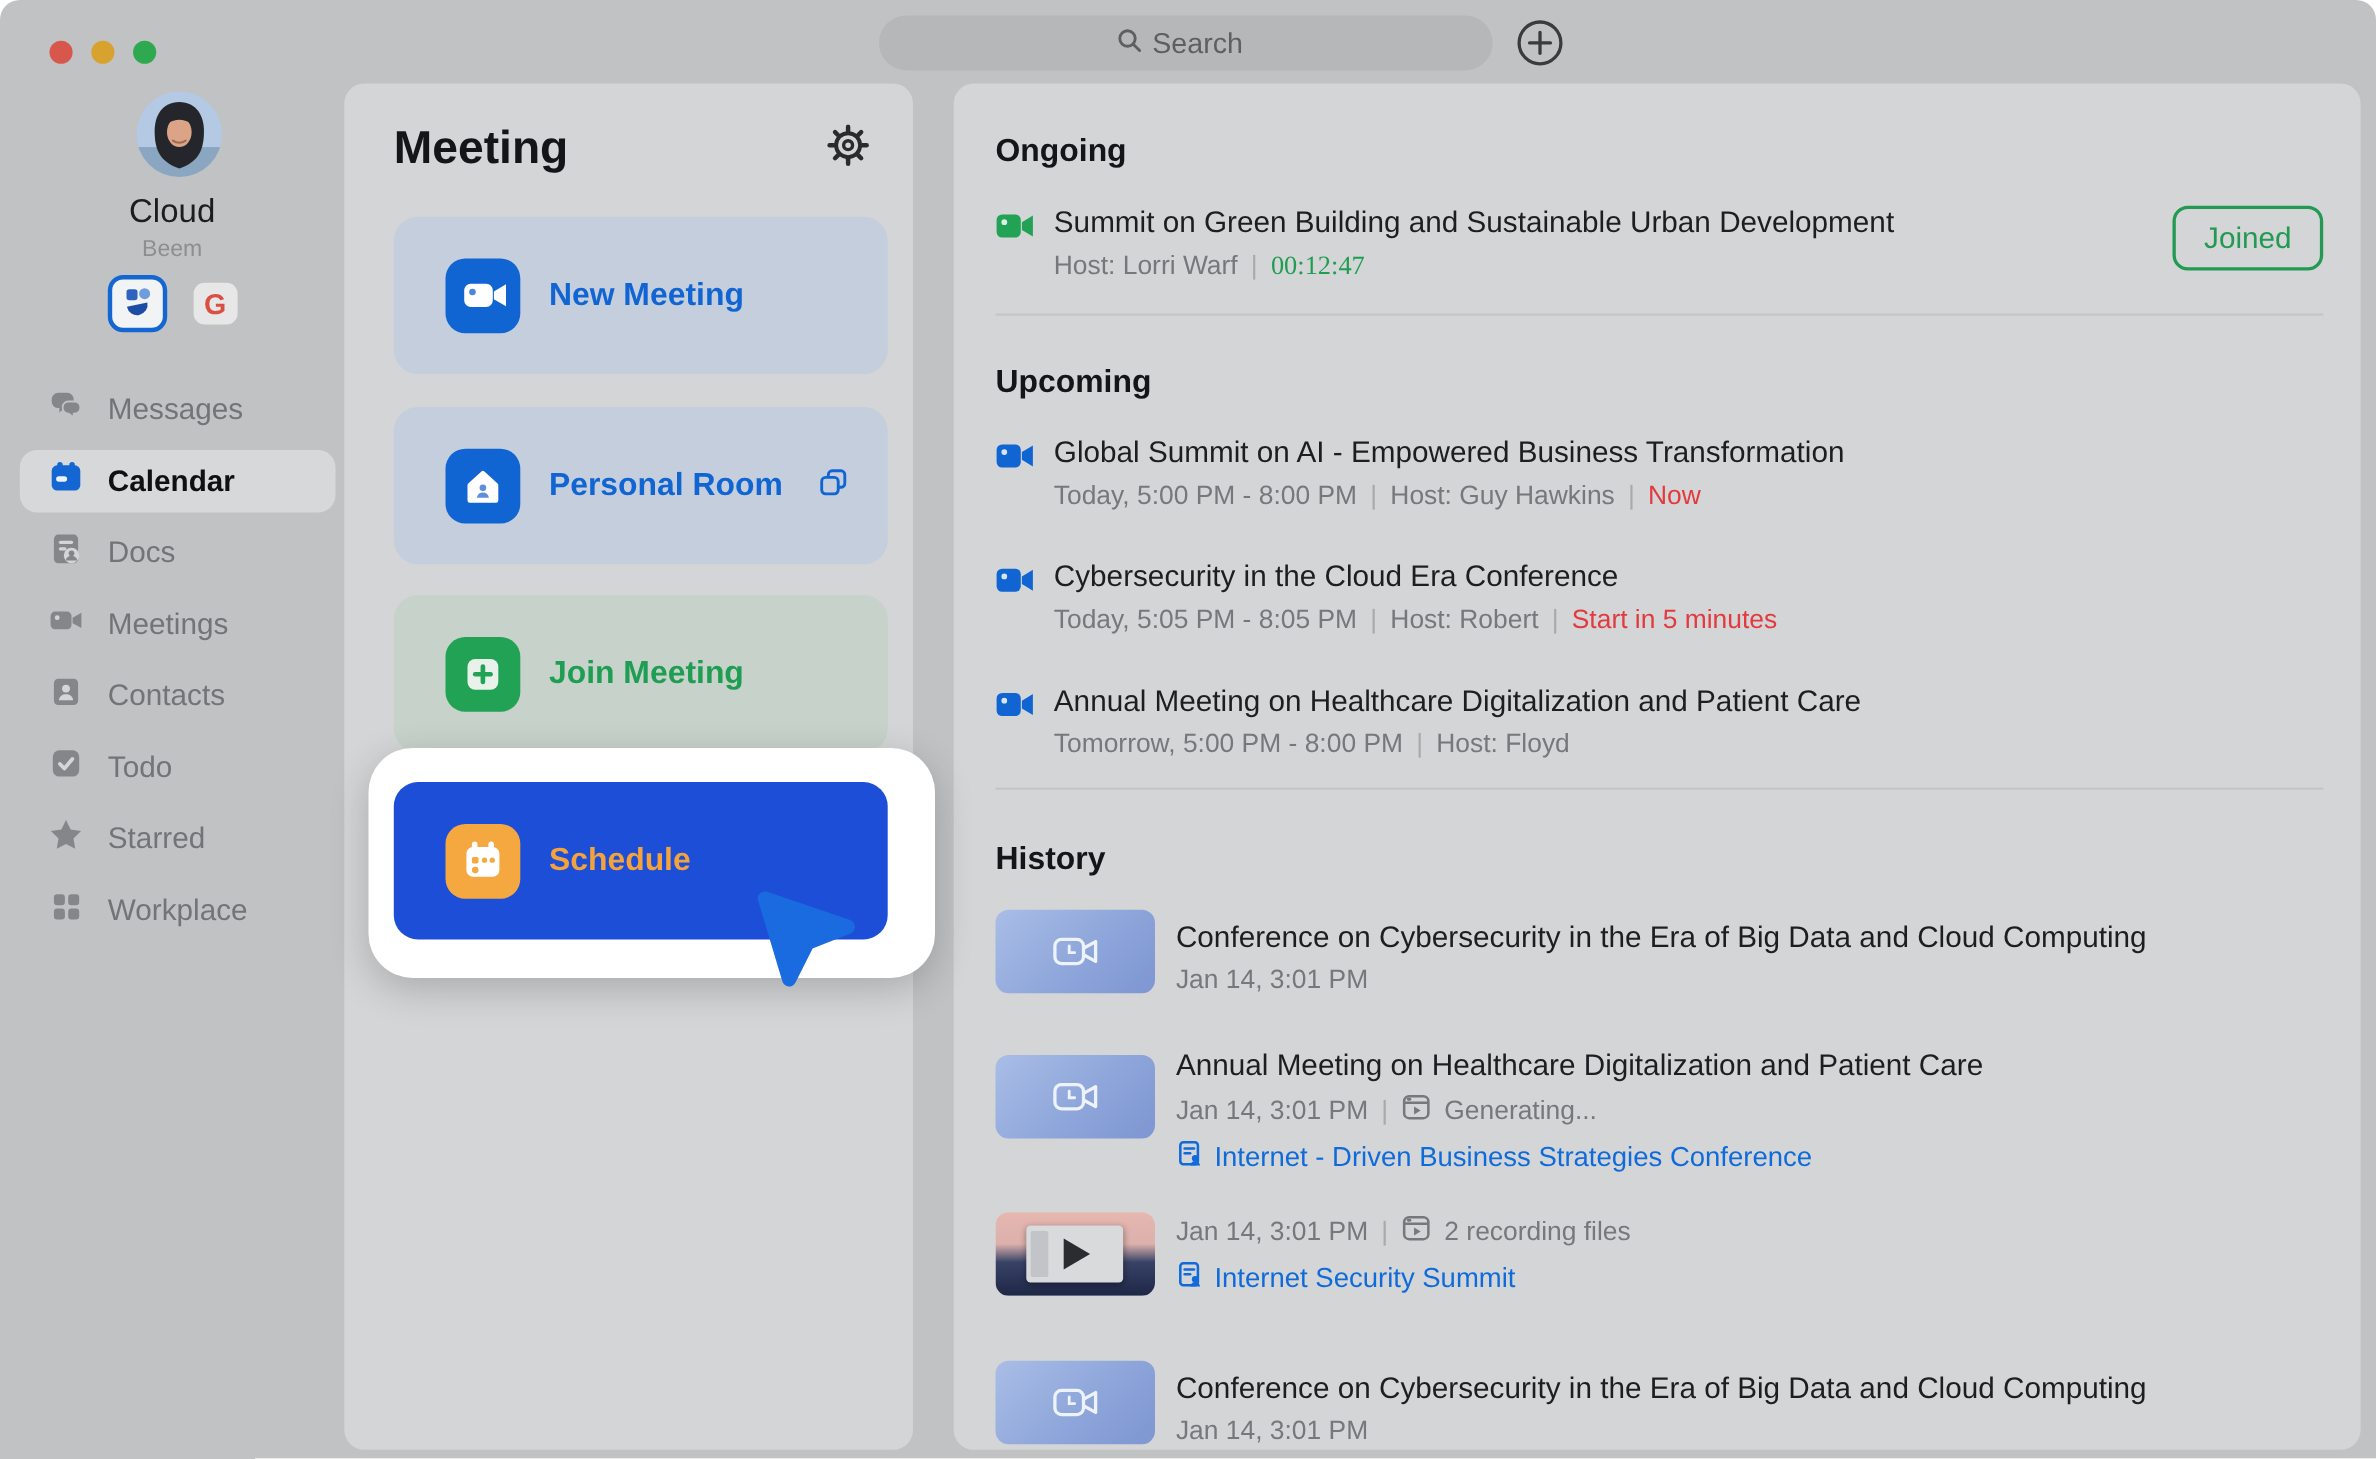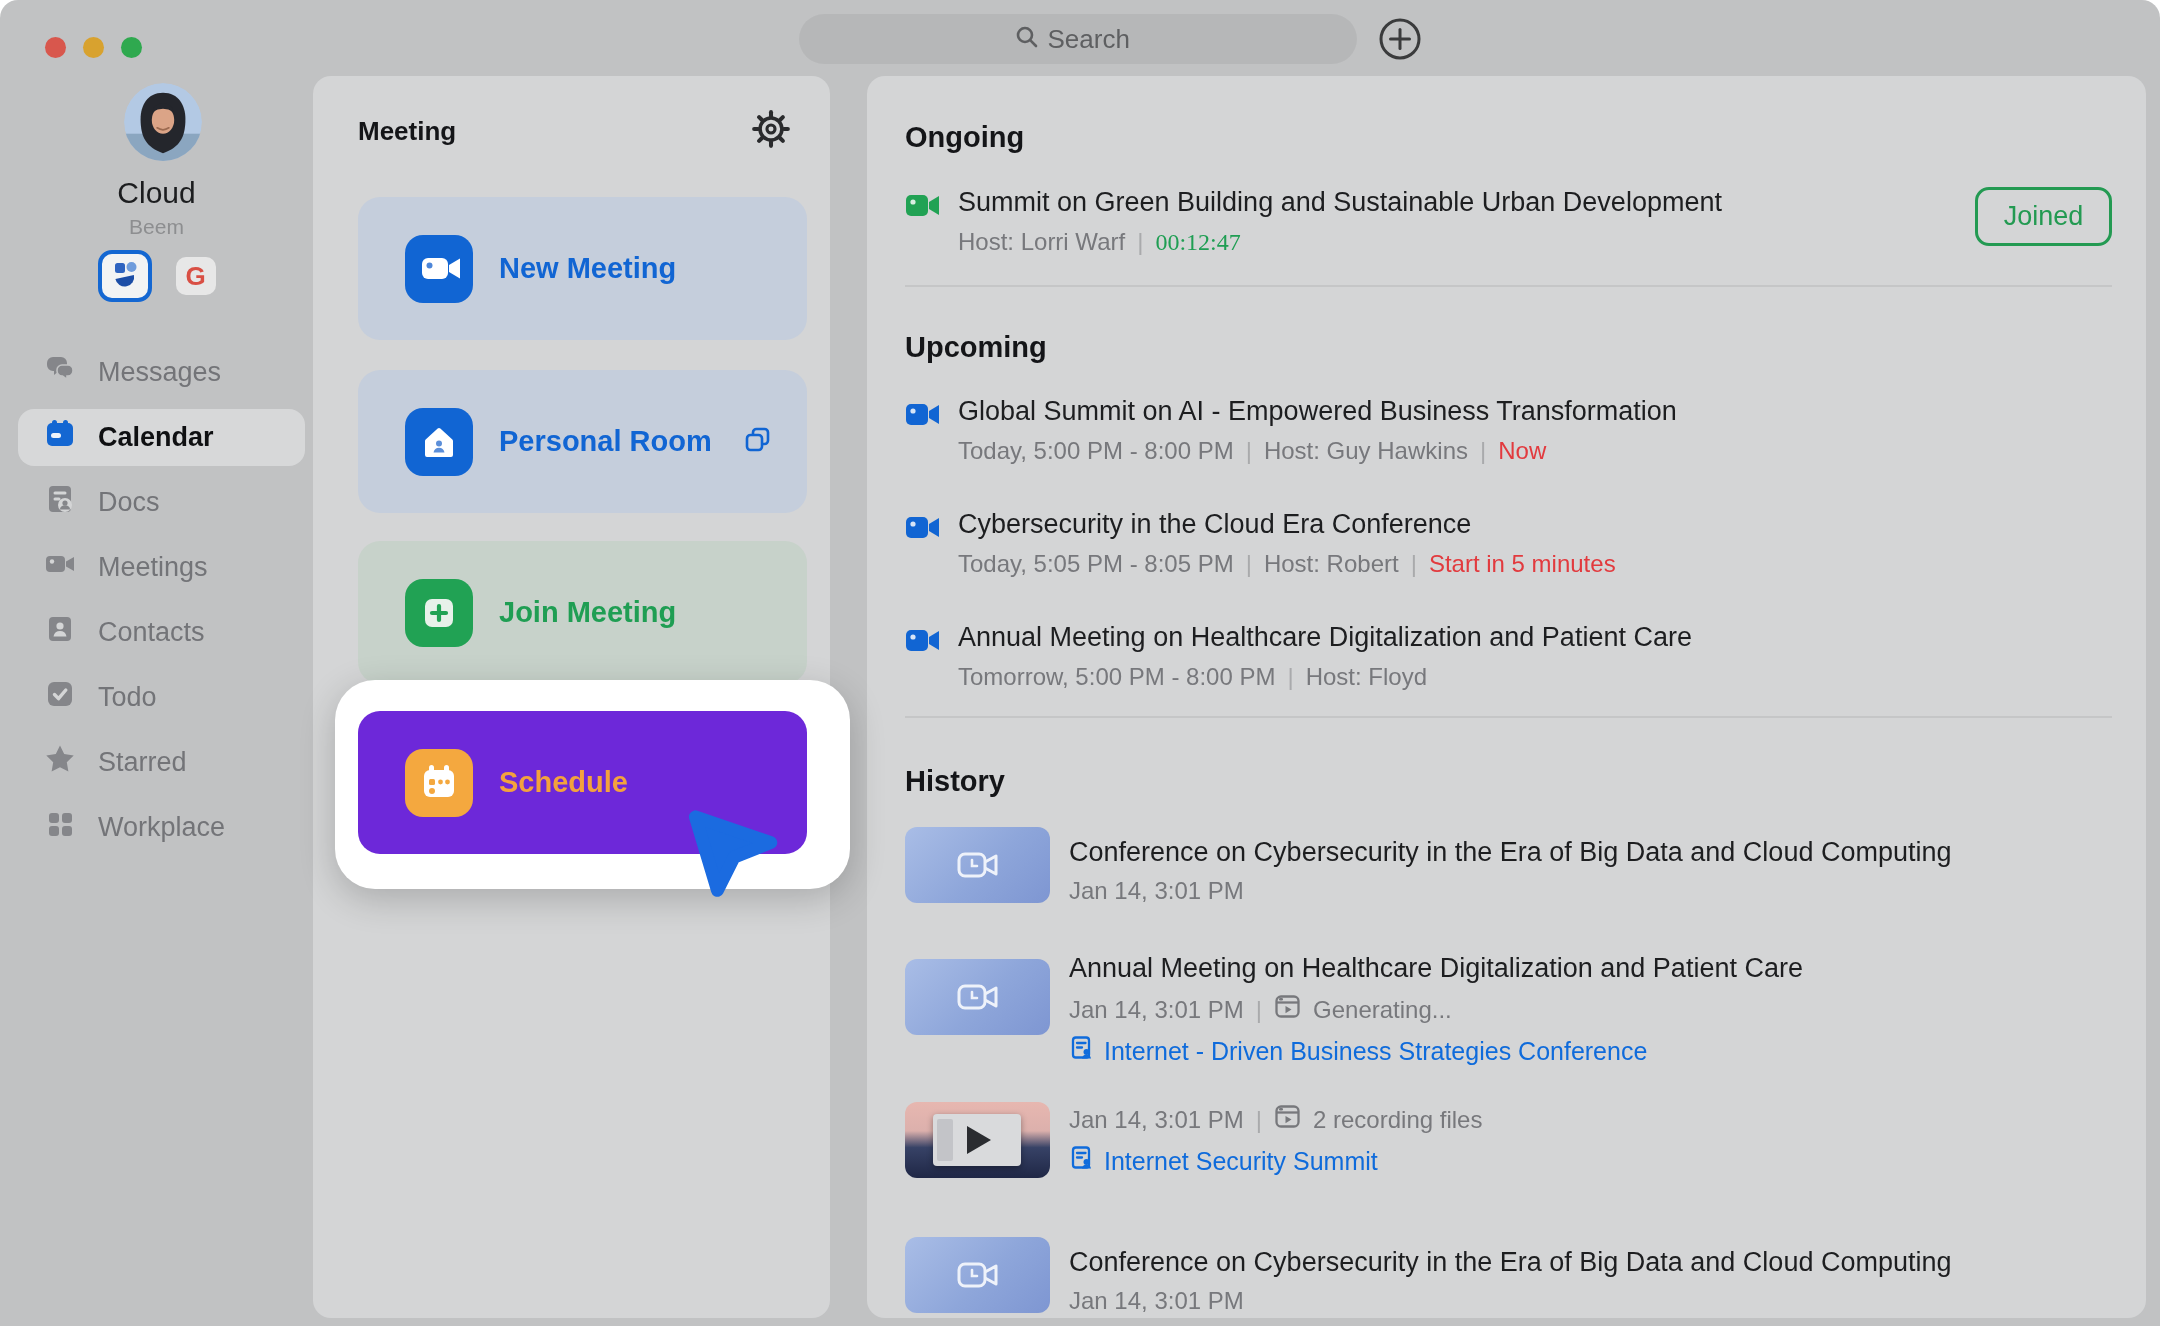--- a/index.html
+++ b/index.html
@@ -36,25 +36,25 @@
   .acct-beem{width:54px;height:52px;border:4px solid #1467d2;border-radius:14px;background:#f2f3f4;display:flex;align-items:center;justify-content:center;}
   .acct-google{width:40px;height:38px;border-radius:10px;background:#e7e7e7;display:flex;align-items:center;justify-content:center;font-size:26px;font-weight:700;color:#d94f44;}
   .menu{position:absolute;left:18px;right:8px;top:268px;}
   .menu-item{display:flex;align-items:center;height:57px;margin-bottom:8px;padding-left:26px;gap:22px;border-radius:16px;font-size:27px;color:#737478;cursor:pointer;}
   .menu-item svg{flex:0 0 auto;}
   .menu-item.selected{background:#d7d8d9;color:#0f1012;font-weight:700;}
   
   .panel{background:#d4d5d6;border-radius:18px;position:absolute;top:76px;bottom:8px;}
   .panel-mid{left:313px;width:517px;}
   .mid-header{position:absolute;left:45px;top:34px;right:40px;display:flex;justify-content:space-between;align-items:center;}
-  .mid-title{font-size:26px;font-weight:700;color:#141518;}
+  .mid-title{font-size:42px;font-weight:700;color:#141518;}
   .action-card{position:absolute;left:45px;width:449px;height:143px;border-radius:22px;display:flex;align-items:center;padding-left:47px;gap:26px;cursor:pointer;}
   .card-blue{background:#c5cedc;}
   .card-green{background:#c7d2ca;}
-  .card-orange{background:#6d28d9;}
+  .card-orange{background:#1d4ed8;}
   .tile{width:68px;height:68px;border-radius:18px;display:flex;align-items:center;justify-content:center;flex:0 0 auto;}
   .tile-blue{background:#1165d3;}
   .tile-green{background:#21a254;}
   .tile-orange{background:#f4a83f;}
   .card-label{font-size:29px;font-weight:700;}
   .lbl-blue{color:#1165d3;}
   .lbl-green{color:#1f9e53;}
   .lbl-orange{color:#f3a23d;}
   .spotlight{
     position:absolute;left:335px;top:680px;width:515px;height:209px;border-radius:40px;

